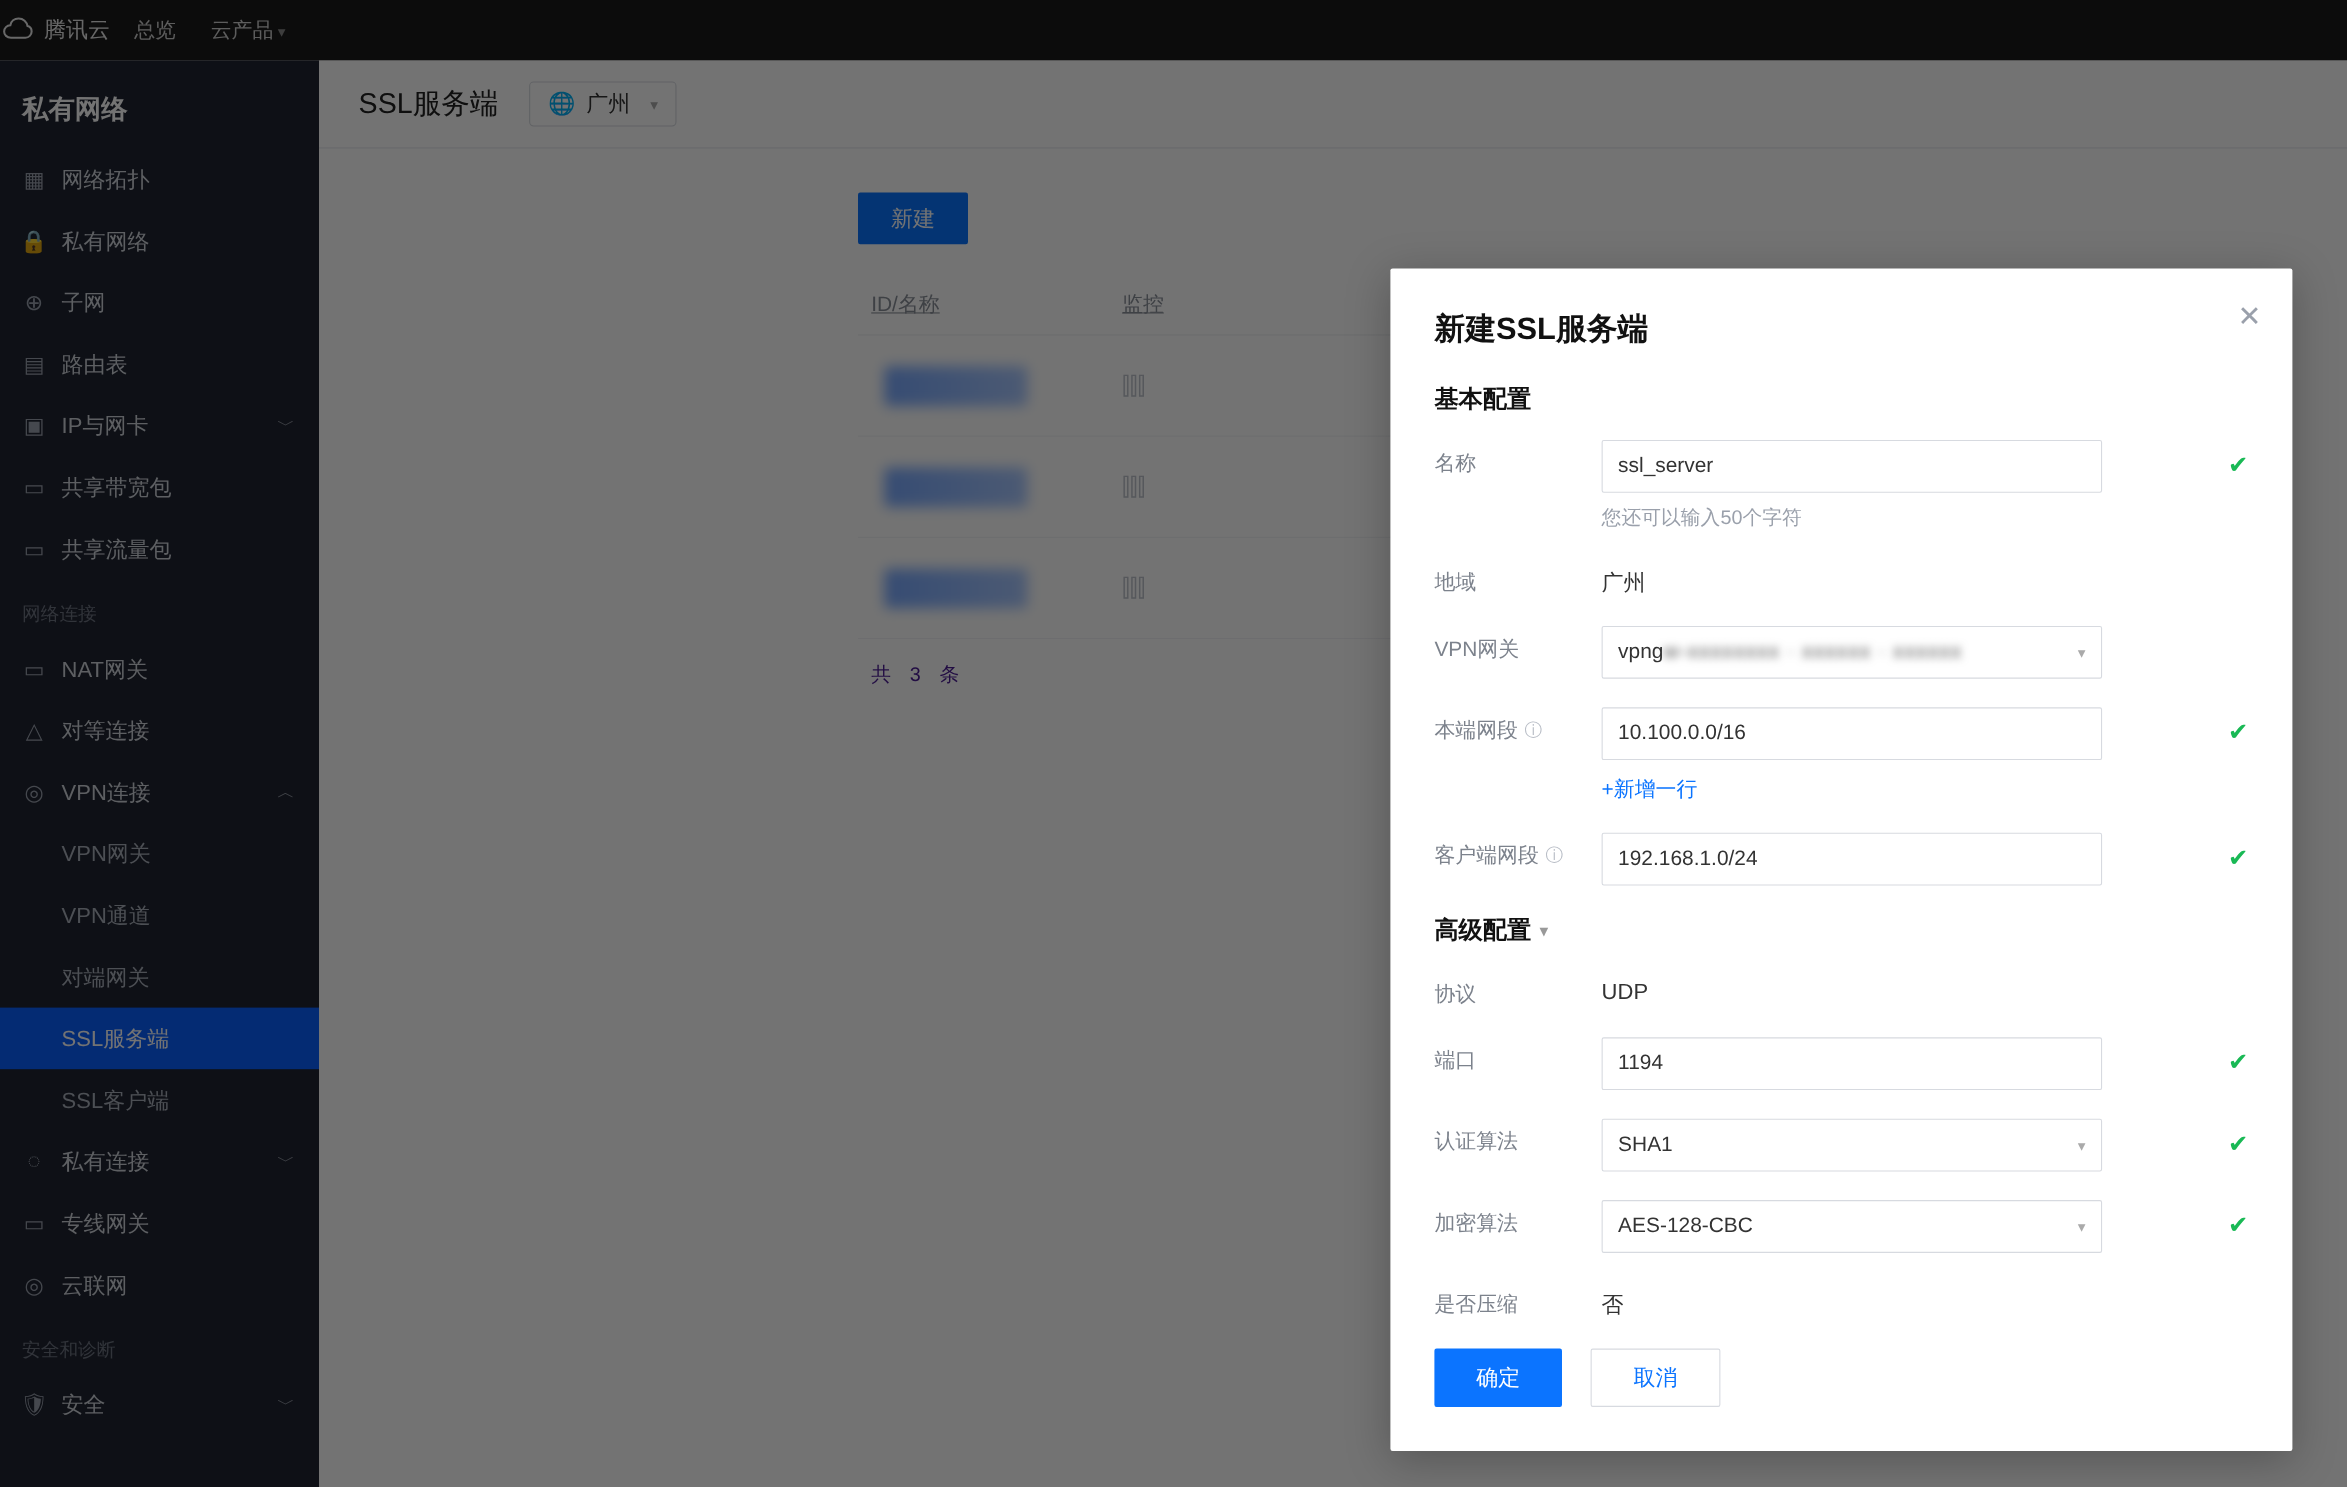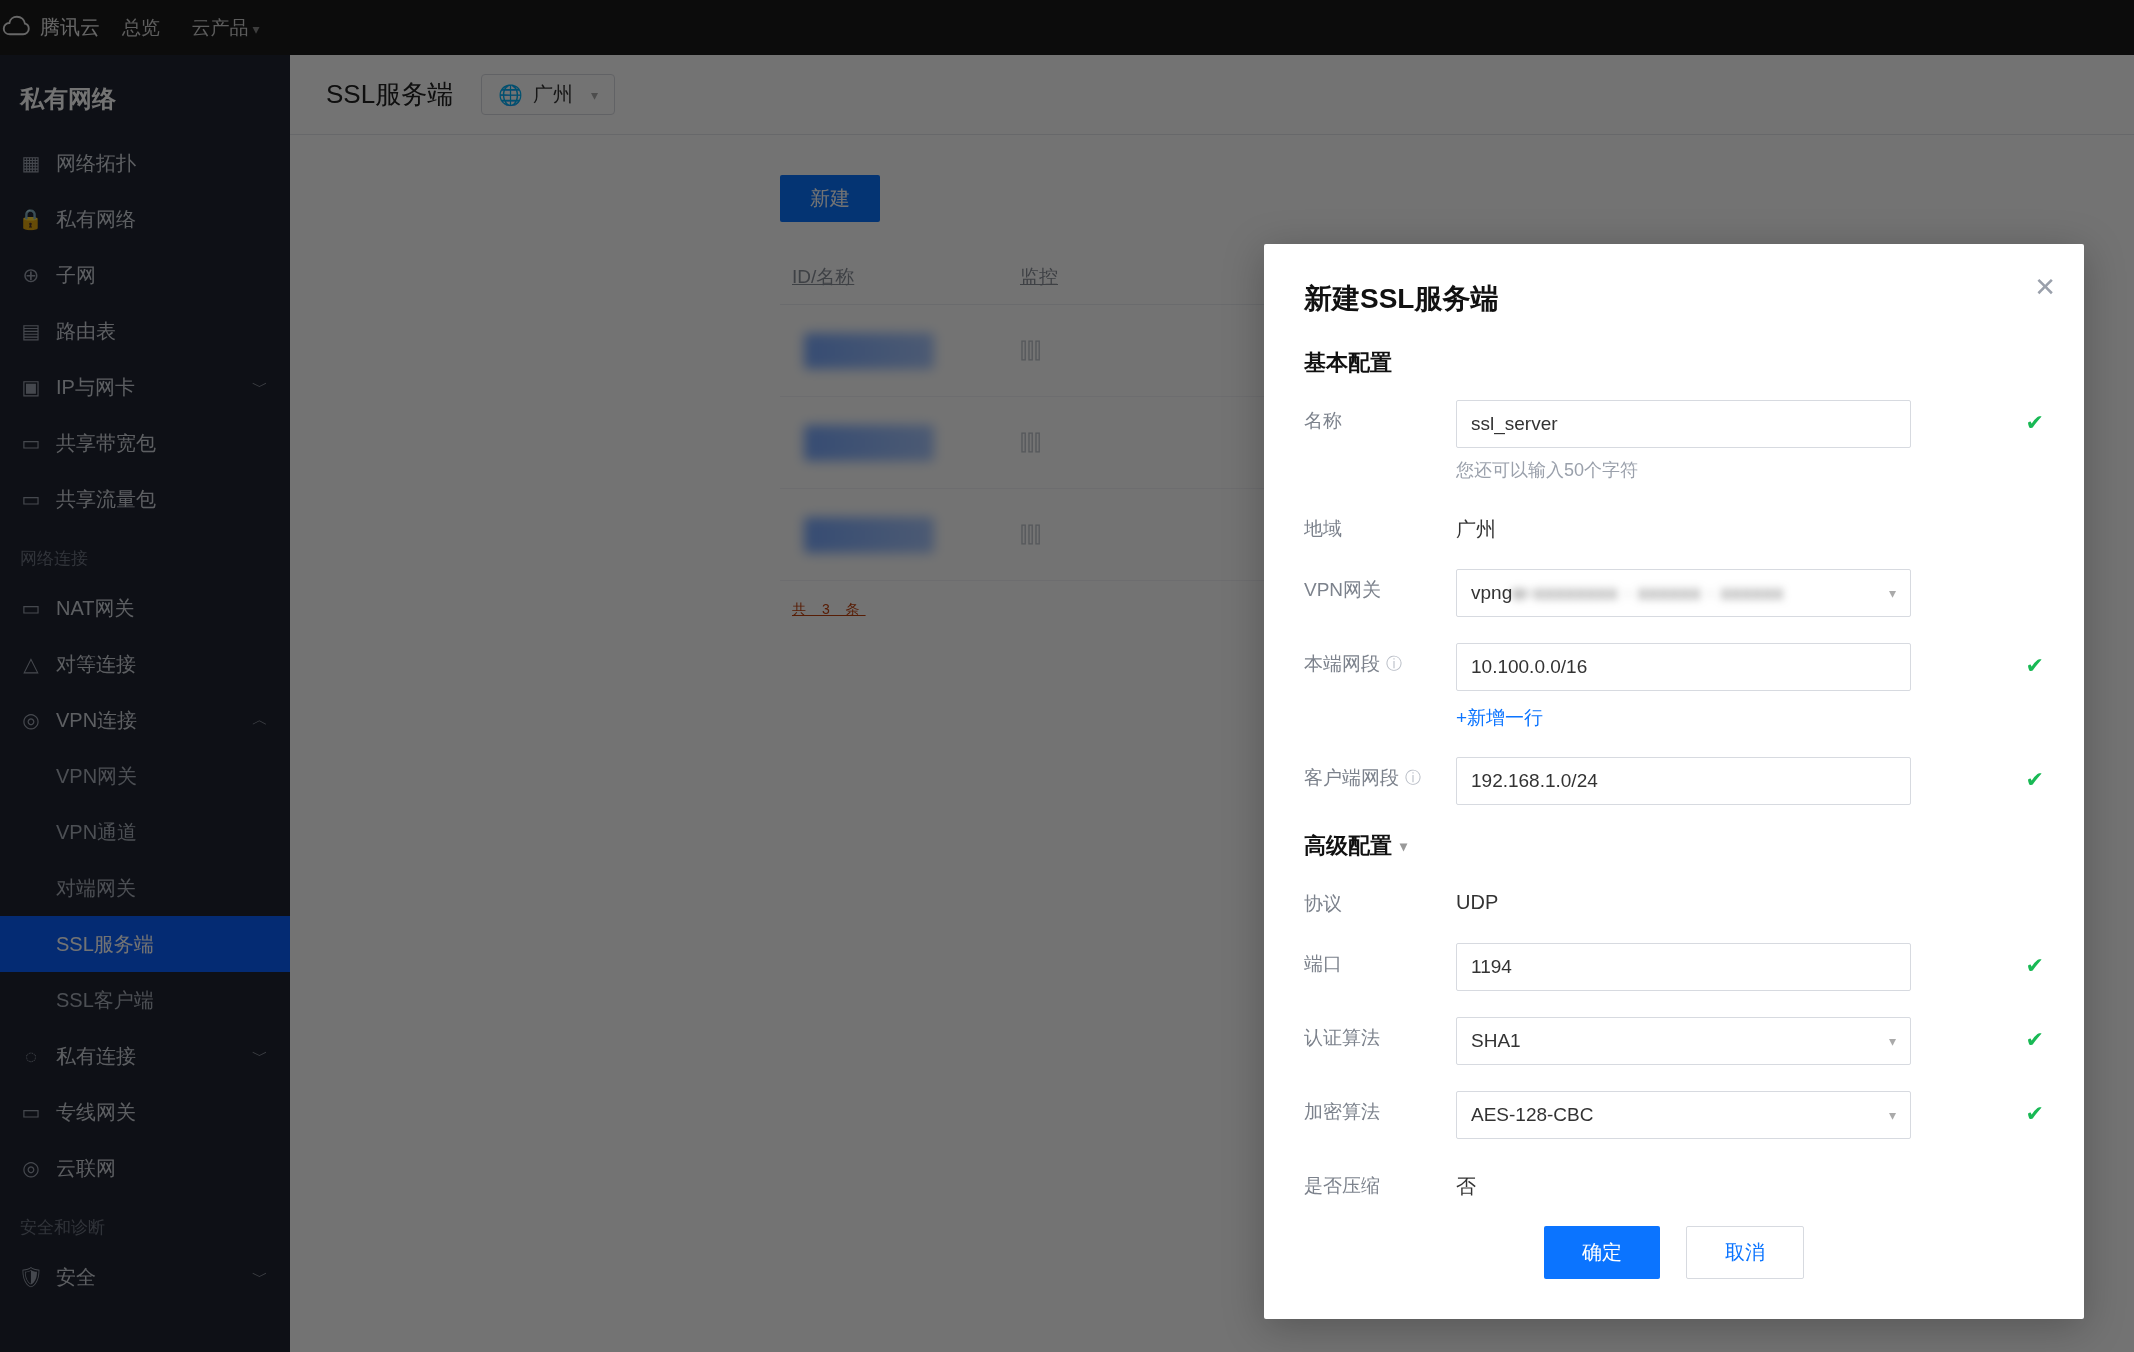--- a/index.html
+++ b/index.html
@@ -32,40 +32,40 @@
 
 .content { padding:40px 0 0 490px; }
 .btn-new { background:#0b74ff; color:#fff; border:none; font-size:20px; padding:10px 30px; border-radius:2px; cursor:pointer; }
 .table { margin-top:28px; width:700px; }
 .table-head { display:flex; color:#8b9099; font-size:19px; border-bottom:1px solid #eceef2; padding:14px 0;text-decoration:underline; }
 .col-id { width:240px; padding-left:12px; }
 .col-mon { width:120px; }
 .table-row { display:flex; align-items:center; height:92px; border-bottom:1px solid #f1f2f5; }
 .blur { filter: blur(6px); width:130px; height:36px; background:linear-gradient(90deg,#79a9ff,#a9c8ff); border-radius:4px; margin-left:12px; }
 .bar-ico { color:#bfc4cc; font-size:22px; }
-.table-foot { color:#c2410c; font-size:14px; padding:20px 12px; letter-spacing:6px;text-decoration:underline; }
+.table-foot { color:#4c1d95; font-size:18px; padding:20px 12px; letter-spacing:6px; }
 
 
 .overlay { position:absolute; inset:0; background:rgba(0,0,0,0.55); }
 .dialog { position:absolute; top:244px; left:1264px; width:820px; background:#fff; border-radius:2px; box-shadow:0 8px 40px rgba(0,0,0,.25); padding:36px 40px 40px 40px; font-size:20px; color:#333; }
 .dialog .dlg-title { font-size:28px; font-weight:600; color:#111; margin-bottom:30px; }
 .dialog .close { position:absolute; top:28px; right:28px; font-size:26px; color:#9aa0ab; cursor:pointer; }
 .dialog .sec { font-size:22px; font-weight:700; color:#111; margin:10px 0 22px 0; display:flex; align-items:center; gap:8px; }
 .dialog .sec .tri { font-size:14px; color:#999; }
 .row { display:flex; align-items:flex-start; margin-bottom:26px; }
 .row .lab { width:152px; color:#7c828c; font-size:19px; padding-top:8px; display:flex; align-items:center; gap:6px; }
 .row .lab .info { color:#b8bdc6; font-size:16px; }
 .row .val { flex:1; }
 .row .plain { padding-top:8px; color:#333; }
 .inp, .sel { width:455px; height:48px; border:1px solid #d7dae0; border-radius:2px; padding:0 14px; font-size:19px; color:#333; background:#fff; display:flex; align-items:center; justify-content:space-between; }
 .sel .caret { color:#aaa; font-size:14px; }
 .hint { color:#9aa0ab; font-size:18px; margin-top:10px; }
 .addline { color:#0b74ff; font-size:19px; margin-top:14px; cursor:pointer; }
 .ok { color:#19b955; font-size:22px; margin-left:18px; padding-top:10px; }
-.dlg-actions { display:flex; justify-content:center; gap:26px; margin-top:18px; }
+.dlg-actions { display:flex; justify-content:flex-start; gap:26px; margin-top:18px; }
 .btn-primary { background:#0b74ff; color:#fff; border:none; font-size:20px; padding:12px 38px; border-radius:2px; cursor:pointer; }
 .btn-secondary { background:#fff; color:#0b74ff; border:1px solid #d7dae0; font-size:20px; padding:12px 38px; border-radius:2px; cursor:pointer; }
 .sel .blurv { filter:blur(4px); color:#555; letter-spacing:1px; }
 </style>
 </head>
 <body>
 
 <div class="topbar">
   <div class="logo">
     <svg viewBox="0 0 48 48" fill="none" stroke="#e6e6e6" stroke-width="3">

